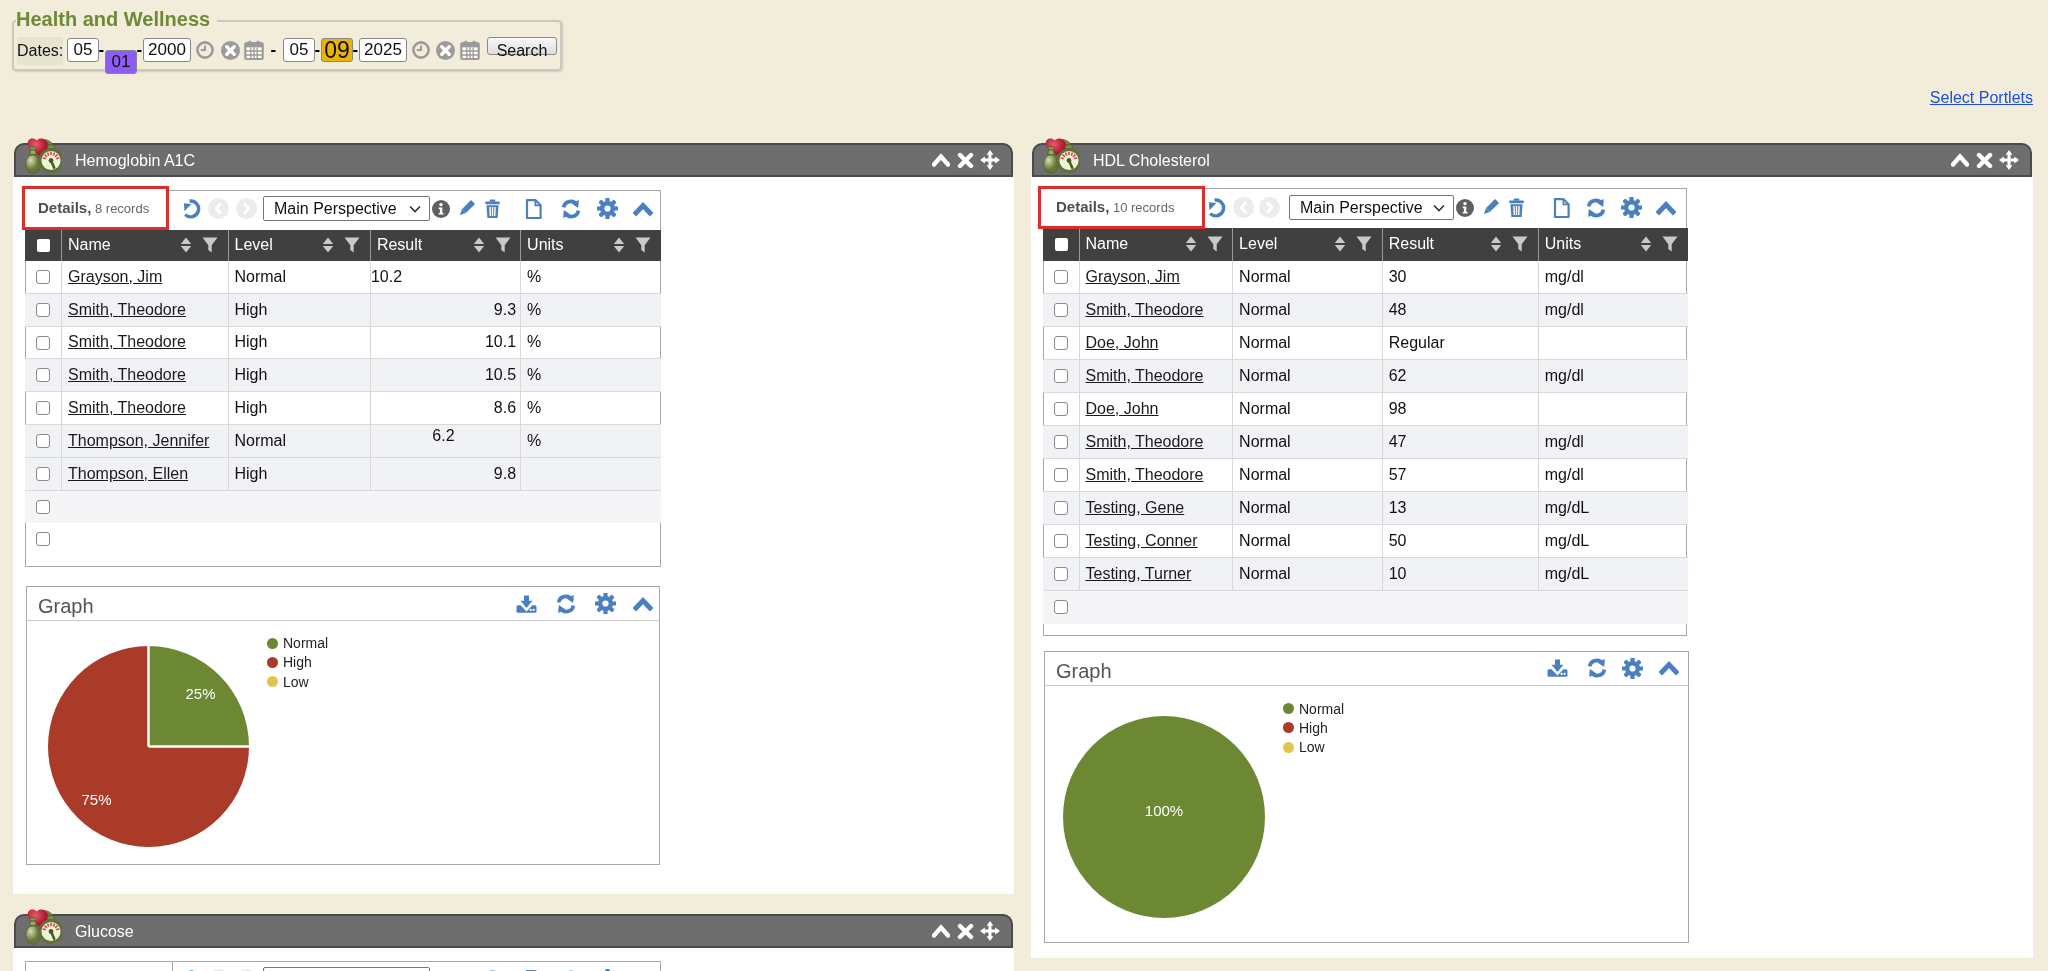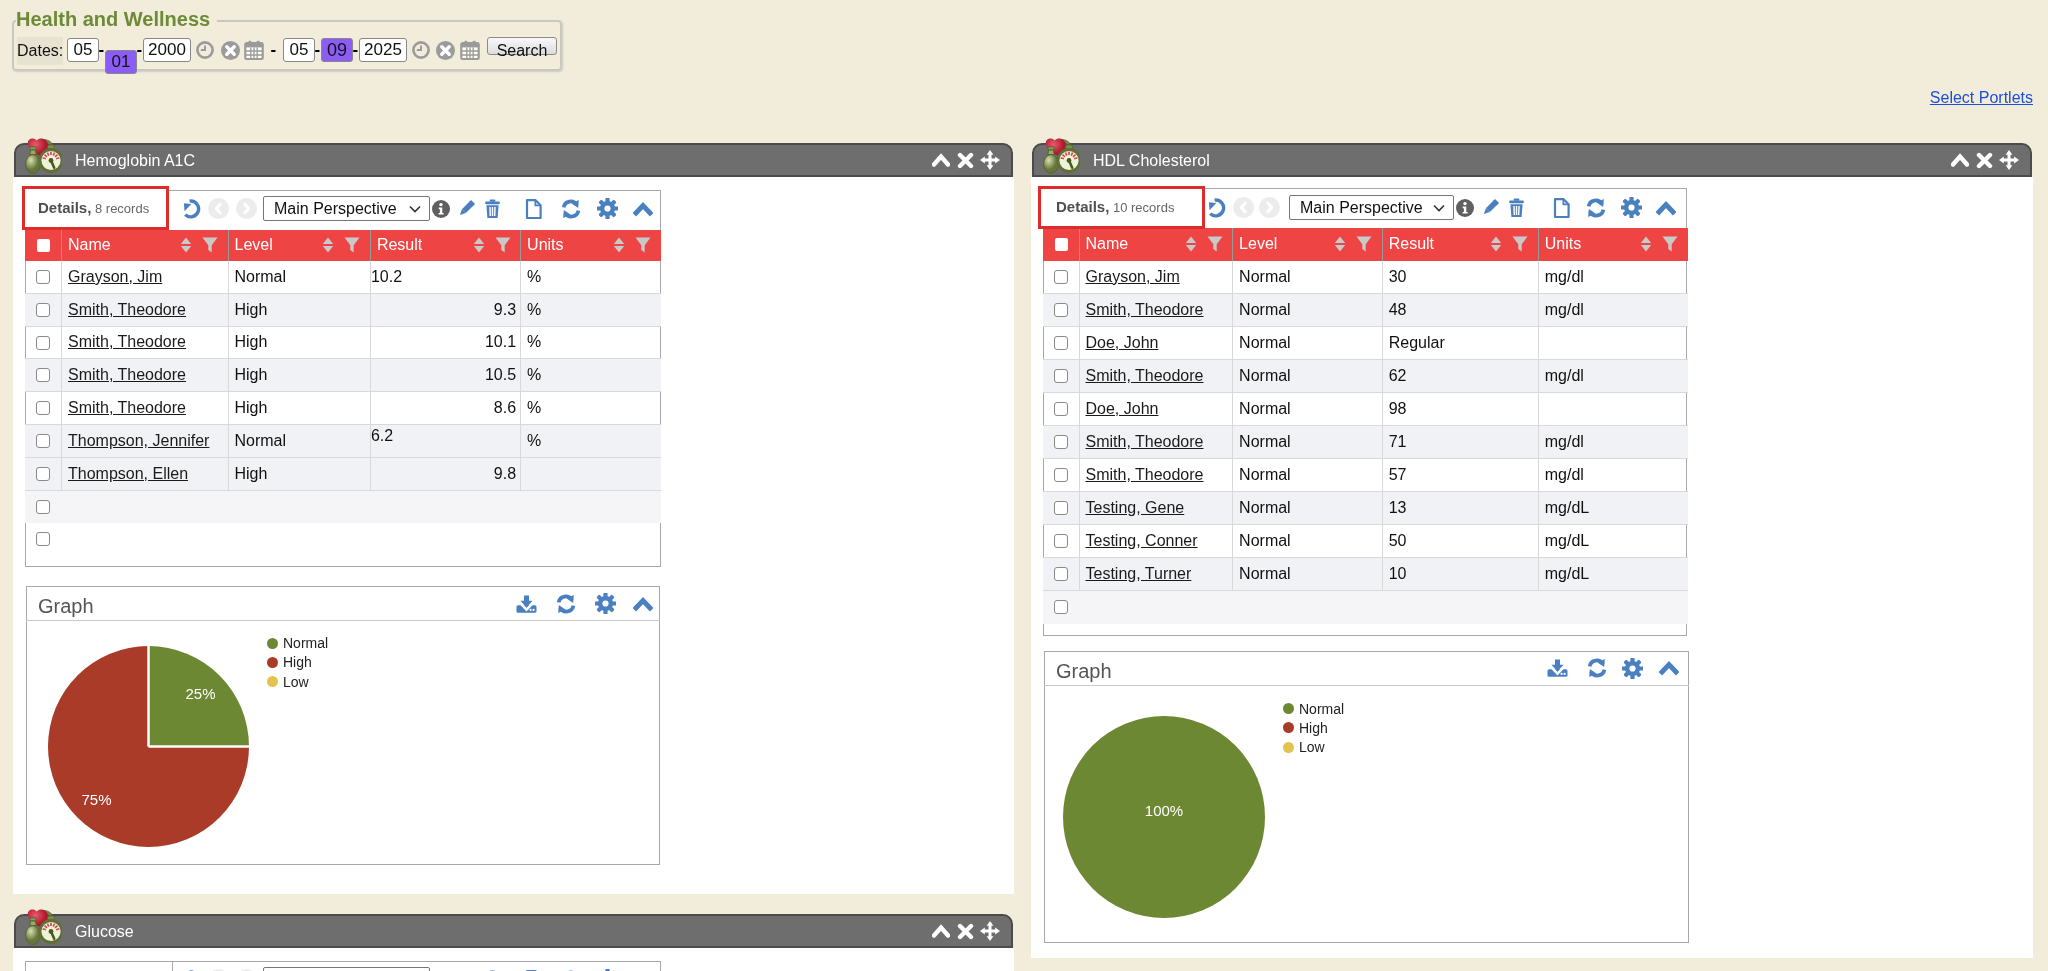--- a/index.html
+++ b/index.html
@@ -5,35 +5,35 @@
 .abs{position:absolute}
 .phead{position:absolute;background:#6e6e6e;border:2px solid #4b4b4b;border-radius:10px 10px 0 0;box-sizing:border-box}
 .ptitle{position:absolute;color:#fff;font-size:16px}
 .pbody{position:absolute;background:#fff}
 .box{position:absolute;background:#fff;border:1px solid #a8a8a8;box-sizing:border-box}
 .redbox{position:absolute;border:3px solid #dd2c2c;background:#fff;box-sizing:border-box;z-index:5}
 .sel{position:absolute;background:#fff;border:1px solid #767676;box-sizing:border-box;font-size:16px;color:#111;border-radius:2px}
 table.tbl{border-collapse:collapse;table-layout:fixed;position:absolute;font-size:16px;color:#111}
 table.tbl td{border-right:1px solid #d9d9d9;border-bottom:1px solid #d9d9d9;padding:0 0 0 6px;overflow:hidden;white-space:nowrap}
 table.tbl td:last-child{border-right:none}
-table.tbl tr.hd td{background:#ef4444;color:#fff;border-right:1px solid #9a9a9a;border-bottom:none;position:relative}
+table.tbl tr.hd td{background:#404040;color:#fff;border-right:1px solid #9a9a9a;border-bottom:none;position:relative}
 table.tbl tr.hd td:last-child{border-right:none}
 table.tbl tr.alt td{background:#f0f2f5}
 a.lnk{color:#1a1a1a;text-decoration:underline}
 .gtitle{position:absolute;font-weight:normal;color:#555;font-size:20px}
 .leg{position:absolute;font-size:14px;color:#222}
 </style></head><body>
 <div class="abs" style="left:12px;top:20px;width:546px;height:47px;border:2px solid #c9c9c4;border-radius:4px;box-shadow:1px 1px 2px rgba(0,0,0,0.15)"></div>
 <div class="abs" style="left:16px;top:8px;background:#f2eddb;padding:0 7px 0 0;font-size:20px;font-weight:bold;color:#6d8a37">Health and Wellness</div>
 <div class="abs" style="left:17px;top:37px;width:46px;height:28px;background:#e6e3d1;font-size:16px;color:#111;line-height:28px;text-align:center">Dates:</div>
 <div class="abs" style="left:67px;top:38px;width:30px;height:22px;background:#fff;border:1.5px solid #888;border-radius:3px;font-size:17px;color:#111;line-height:22px;text-align:center">05</div>
 <div class="abs" style="left:105px;top:50px;width:30px;height:22px;background:#8b5cf6;border:1.5px solid #888;border-radius:3px;font-size:17px;color:#111;line-height:22px;text-align:center">01</div>
 <div class="abs" style="left:143px;top:38px;width:46px;height:22px;background:#fff;border:1.5px solid #888;border-radius:3px;font-size:17px;color:#111;line-height:22px;text-align:center">2000</div>
 <div class="abs" style="left:283px;top:38px;width:30px;height:22px;background:#fff;border:1.5px solid #888;border-radius:3px;font-size:17px;color:#111;line-height:22px;text-align:center">05</div>
-<div class="abs" style="left:321px;top:38px;width:30px;height:22px;background:#8b5cf6;border:1.5px solid #888;border-radius:3px;font-size:18px;color:#111;line-height:22px;text-align:center">09</div>
+<div class="abs" style="left:321px;top:38px;width:30px;height:22px;background:#eab308;border:1.5px solid #888;border-radius:3px;font-size:23px;color:#111;line-height:22px;text-align:center">09</div>
 <div class="abs" style="left:359px;top:38px;width:46px;height:22px;background:#fff;border:1.5px solid #888;border-radius:3px;font-size:17px;color:#111;line-height:22px;text-align:center">2025</div>
 <div class="abs" style="left:98.5px;top:40px;font-size:17px;font-weight:bold">-</div>
 <div class="abs" style="left:136.5px;top:40px;font-size:17px;font-weight:bold">-</div>
 <div class="abs" style="left:270.5px;top:40px;font-size:17px;font-weight:bold">-</div>
 <div class="abs" style="left:314.5px;top:40px;font-size:17px;font-weight:bold">-</div>
 <div class="abs" style="left:352.5px;top:40px;font-size:17px;font-weight:bold">-</div>
 <svg style="position:absolute;left:196px;top:41px" width="18" height="18" viewBox="0 0 18 18">
     <circle cx="9" cy="9" r="7.6" fill="none" stroke="#9b9b9b" stroke-width="2.6"></circle>
     <path d="M9 4.4 L9 9 L4.8 9" fill="none" stroke="#9b9b9b" stroke-width="2"></path>
   </svg>
@@ -432,21 +432,21 @@
         <td style="padding:0"></td>
         <td><a class="lnk">Smith, Theodore</a></td>
         <td>High</td>
         <td style="text-align:right;padding:0 4px 0 0">8.6</td>
         <td>%</td>
       </tr>
       <tr class="alt" style="height:32.8px">
         <td style="padding:0"></td>
         <td><a class="lnk">Thompson, Jennifer</a></td>
         <td>Normal</td>
-        <td style="text-align:left;padding:0 4px 9px 0">6.2</td>
+        <td style="text-align:center;padding:0 4px 9px 0">6.2</td>
         <td>%</td>
       </tr>
       <tr class="alt" style="height:32.8px">
         <td style="padding:0"></td>
         <td><a class="lnk">Thompson, Ellen</a></td>
         <td>High</td>
         <td style="text-align:right;padding:0 4px 0 0">9.8</td>
         <td></td>
       </tr>
       <tr style="height:33px">
@@ -540,21 +540,21 @@
         <td style="padding:0"></td>
         <td><a class="lnk">Doe, John</a></td>
         <td>Normal</td>
         <td style="">98</td>
         <td></td>
       </tr>
       <tr class="alt" style="height:33px">
         <td style="padding:0"></td>
         <td><a class="lnk">Smith, Theodore</a></td>
         <td>Normal</td>
-        <td style="">71</td>
+        <td style="">47</td>
         <td>mg/dl</td>
       </tr>
       <tr style="height:33px">
         <td style="padding:0"></td>
         <td><a class="lnk">Smith, Theodore</a></td>
         <td>Normal</td>
         <td style="">57</td>
         <td>mg/dl</td>
       </tr>
       <tr class="alt" style="height:33px">

